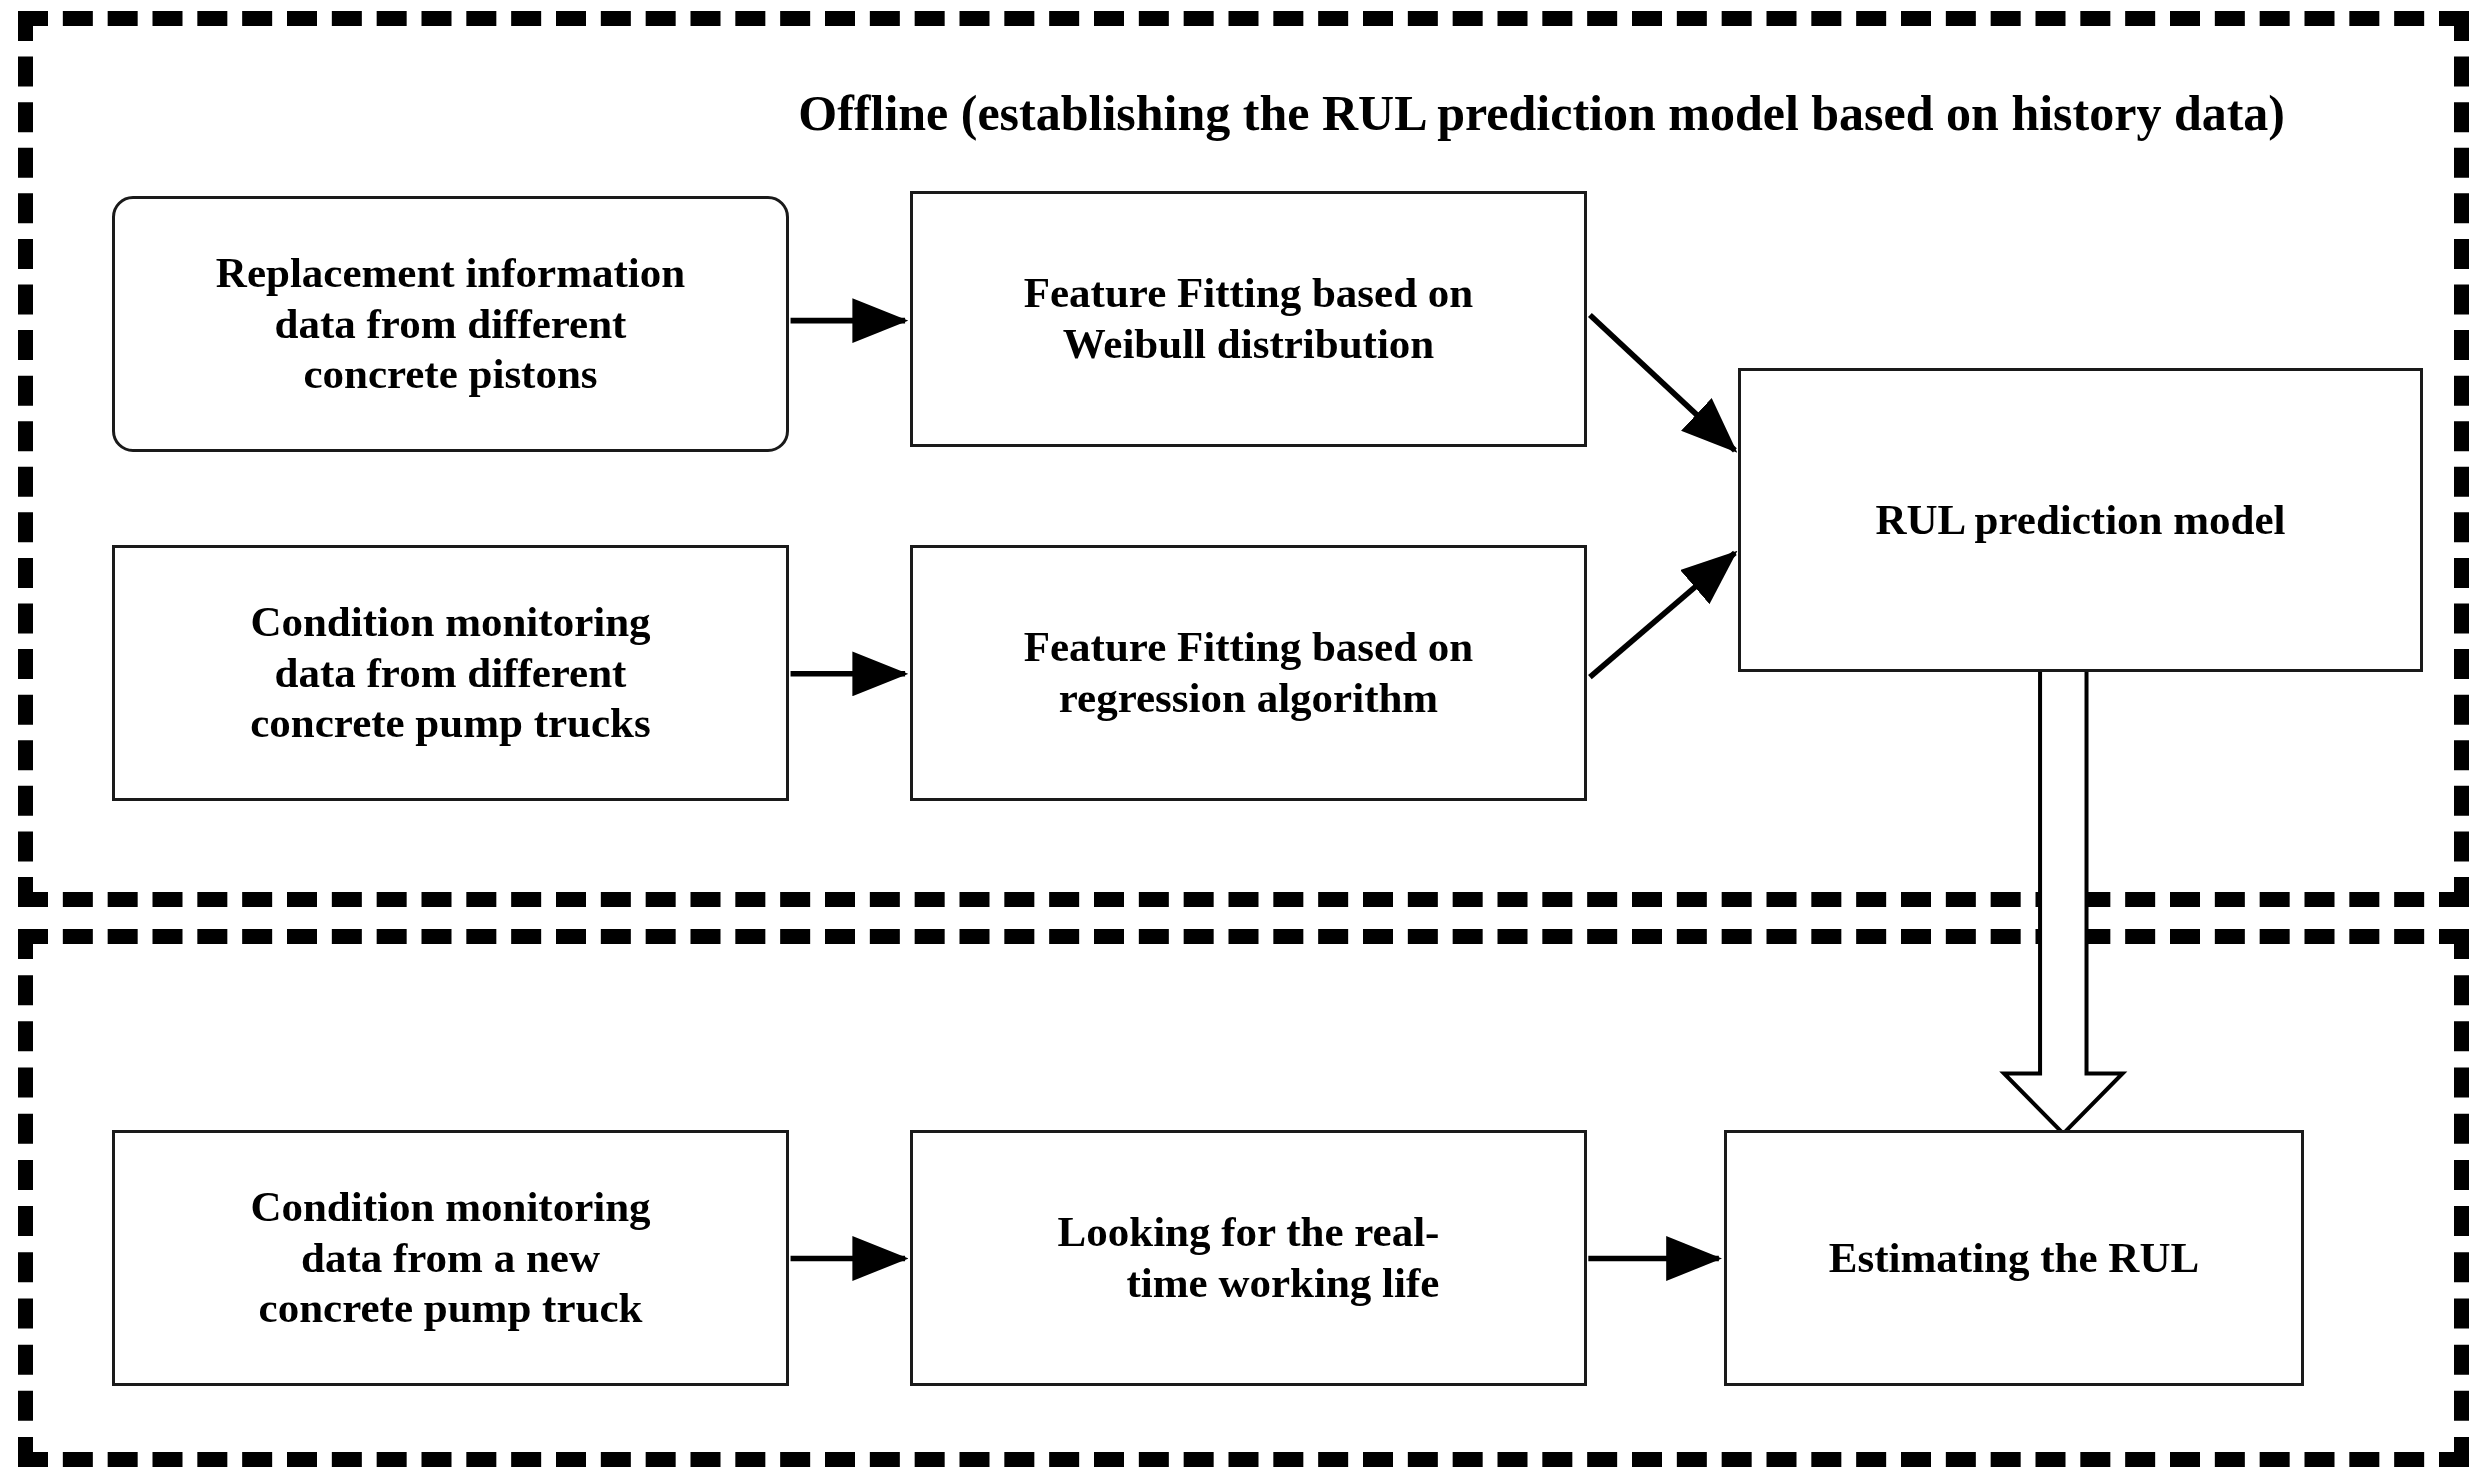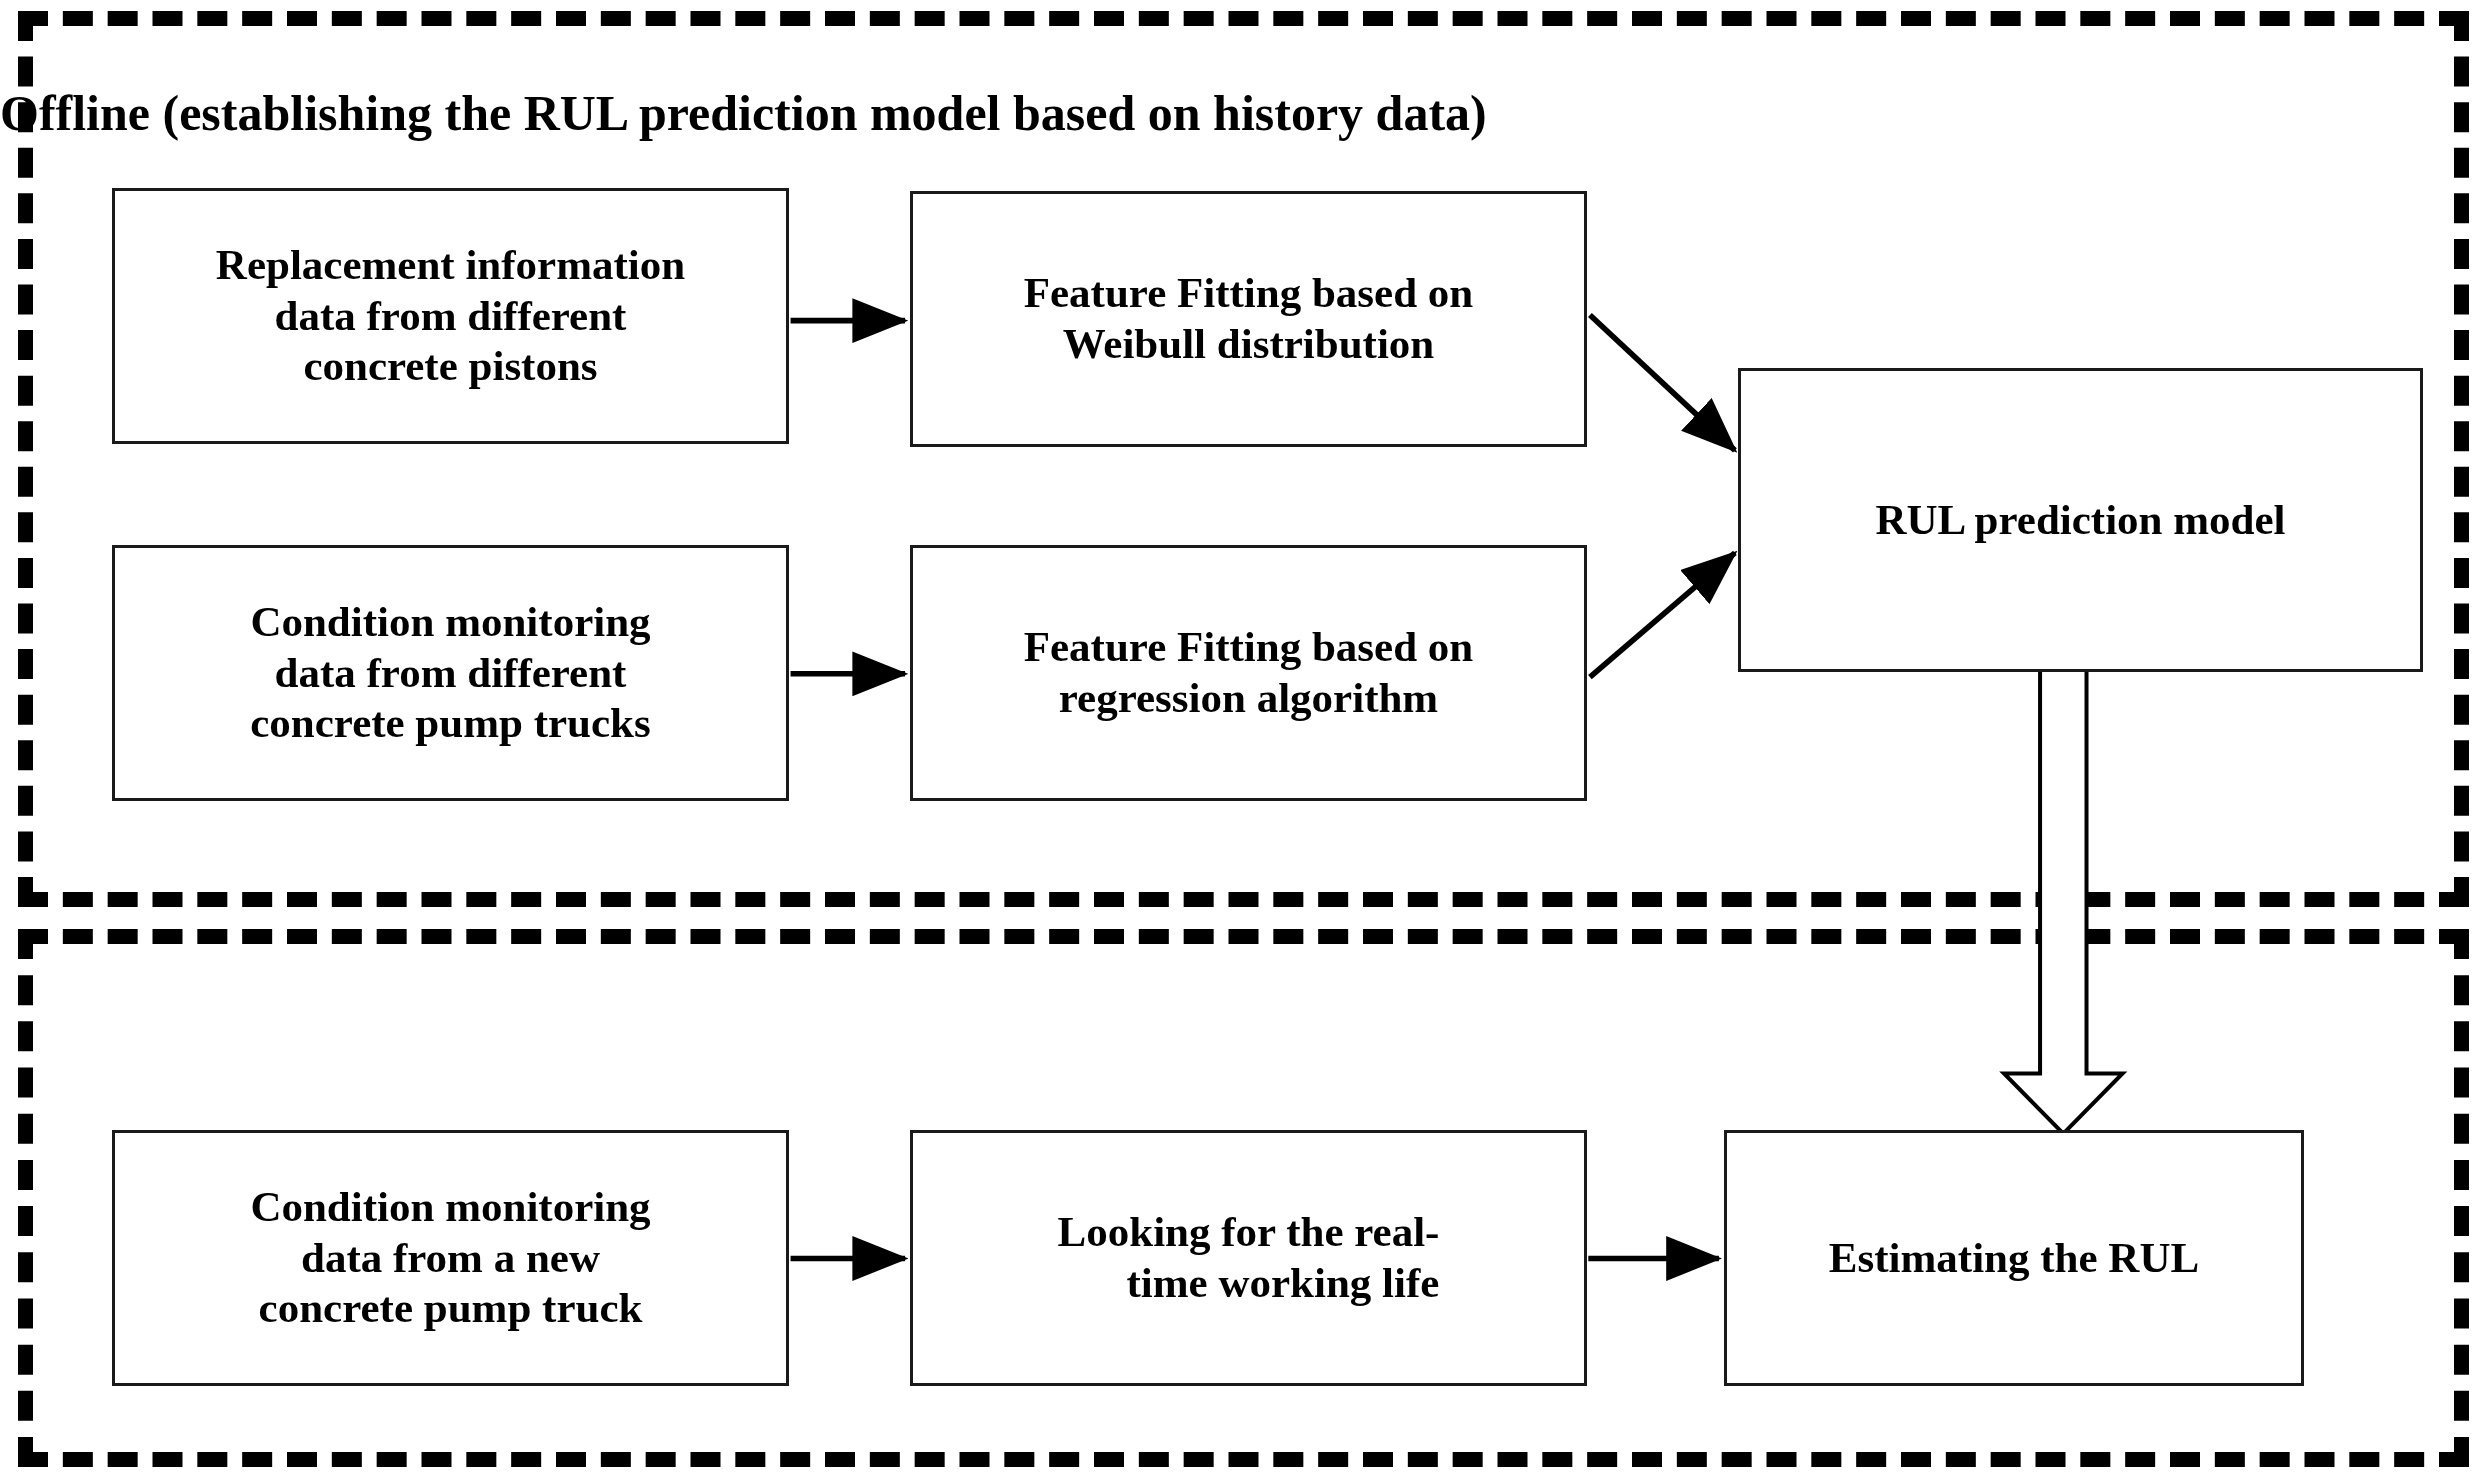--- a/index.html
+++ b/index.html
@@ -39,42 +39,42 @@
   
   .section-title {
     position: absolute;
     font-weight: bold;
     font-size: 50px;
     line-height: 1.05;
     color: #000000;
     white-space: nowrap;
     letter-spacing: 0px;
   }
-  #title-offline { left: 0; top: 87px; width: 2285px; text-align: left; }
+  #title-offline { left: 0; top: 87px; width: 2285px; text-align: right; }
   #title-online  { left: 0; top: 1017px; width: 2487px; text-align: center; }
 
   
   .node {
     position: absolute;
     box-sizing: border-box;
     border: 3.2px solid #1a1a1a;
     background: #ffffff;
     display: flex;
     align-items: center;
     justify-content: center;
     text-align: center;
     font-weight: bold;
     font-size: 43px;
     line-height: 1.18;
     color: #000000;
     padding: 4.8px 11.2px;
   }
   .node span { display: block; white-space: pre-line; }
 
-  #node-repl   { left: 112px;  top: 188px;  width: 677px; height: 256px; }
+  #node-repl   { left: 112px;  top: 196px;  width: 677px; height: 256px; border-radius: 21px; }
   #node-weib   { left: 910px; top: 191px;  width: 677px; height: 256px; }
   #node-cond   { left: 112px;  top: 545px;  width: 677px; height: 256px; }
   #node-regr   { left: 910px; top: 545px;  width: 677px; height: 256px; }
   #node-rul    { left: 1738px; top: 368px;  width: 685px; height: 304px; justify-content: center; }
   #node-condnew{ left: 112px;  top: 1130px; width: 677px; height: 256px; }
   #node-look   { left: 910px; top: 1130px; width: 677px; height: 256px; text-align: right; }
   #node-estrul { left: 1724px; top: 1130px; width: 580px; height: 256px; }
 
   
   #connectors {

